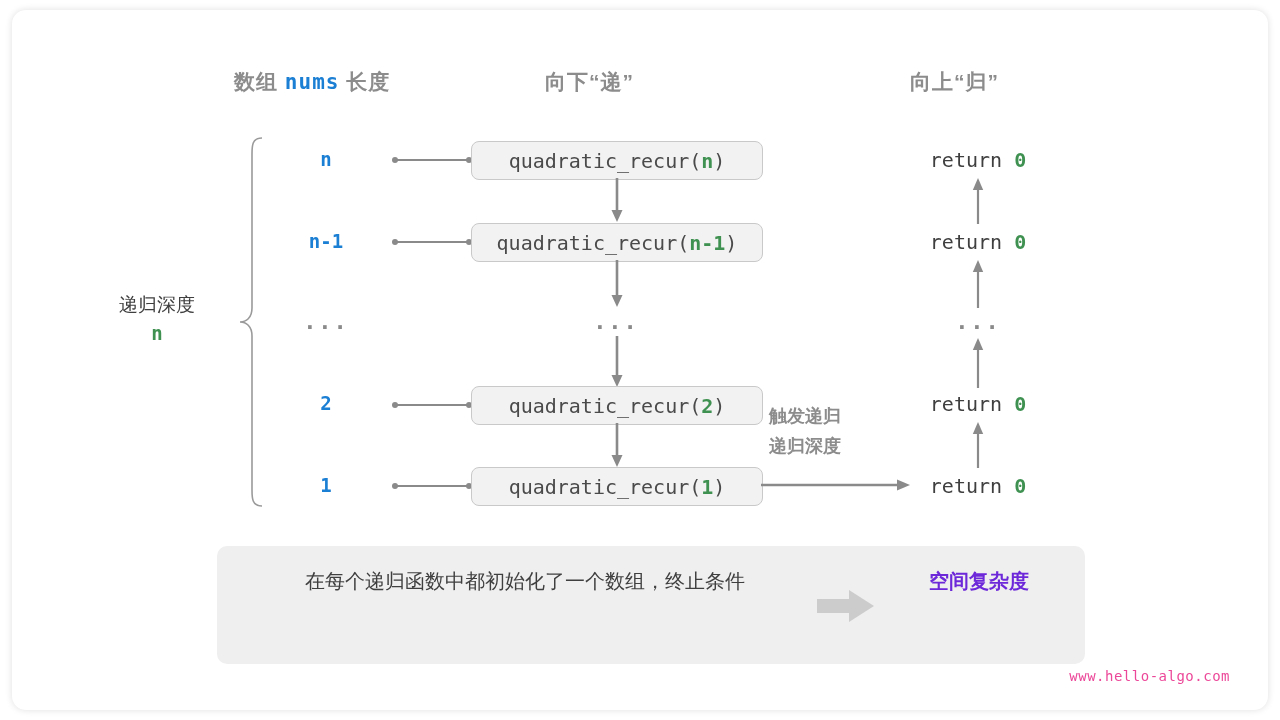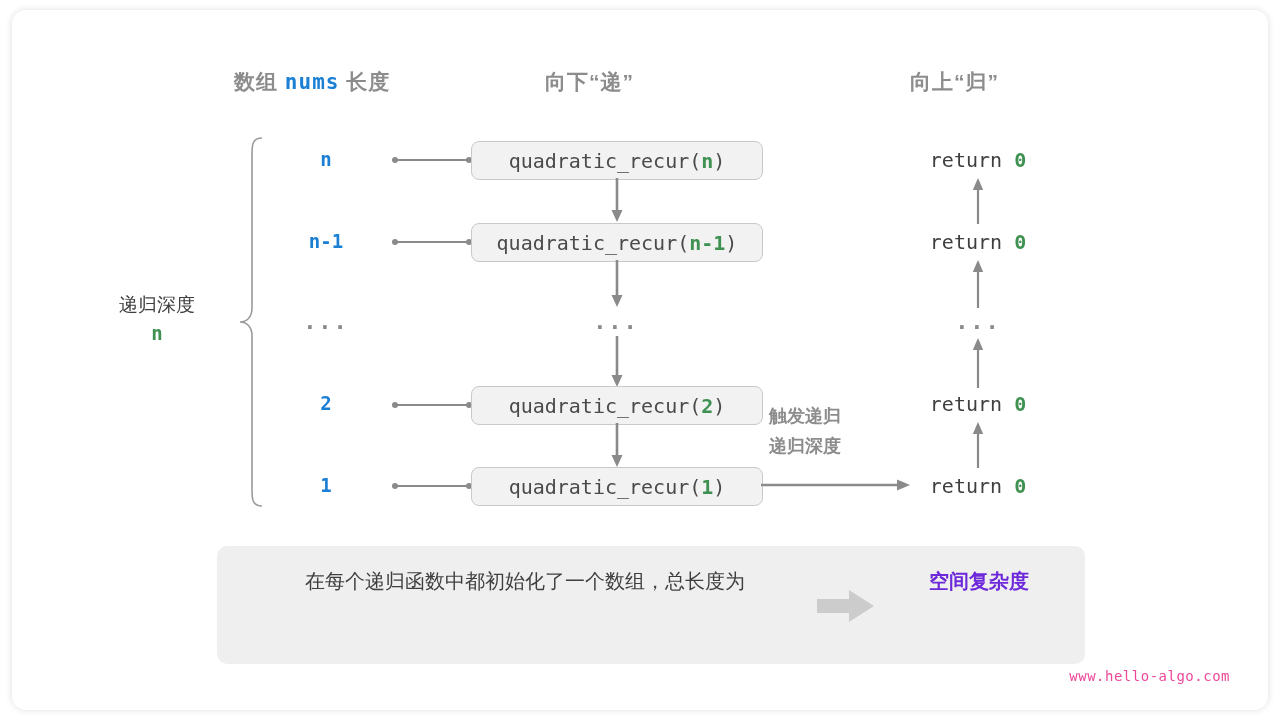--- a/index.html
+++ b/index.html
@@ -304,21 +304,21 @@
     <line x1="0" y1="8" x2="138" y2="8" stroke="#8a8a8a" stroke-width="2.4"></line>
     <polygon points="149,8 136,2.6 136,13.4" fill="#8a8a8a"></polygon>
   </svg>
 
   <div class="abs trigger-note" style="left:757px; top:392px; width:134px;">
     <span>触发递归</span><br>
     <span>递归深度</span>
   </div>
 
   <div id="summary">
-    <div class="sum-text" style="left:18px; top:22px; width:580px;">在每个递归函数中都初始化了一个数组，总长度为</div>
+    <div class="sum-text" style="left:18px; top:22px; width:580px;">在每个递归函数中都初始化了一个数组，终止条件</div>
 
 
     <svg class="arrow-svg" style="left:600px; top:43px;" width="58" height="34" viewBox="0 0 58 34">
       <polygon points="0,10 32,10 32,1 57,17 32,33 32,24 0,24" fill="#cccccc"></polygon>
     </svg>
 
     <div class="sum-title" style="left:672px; top:22px; width:180px;">空间复杂度</div>
 
   </div>
 

